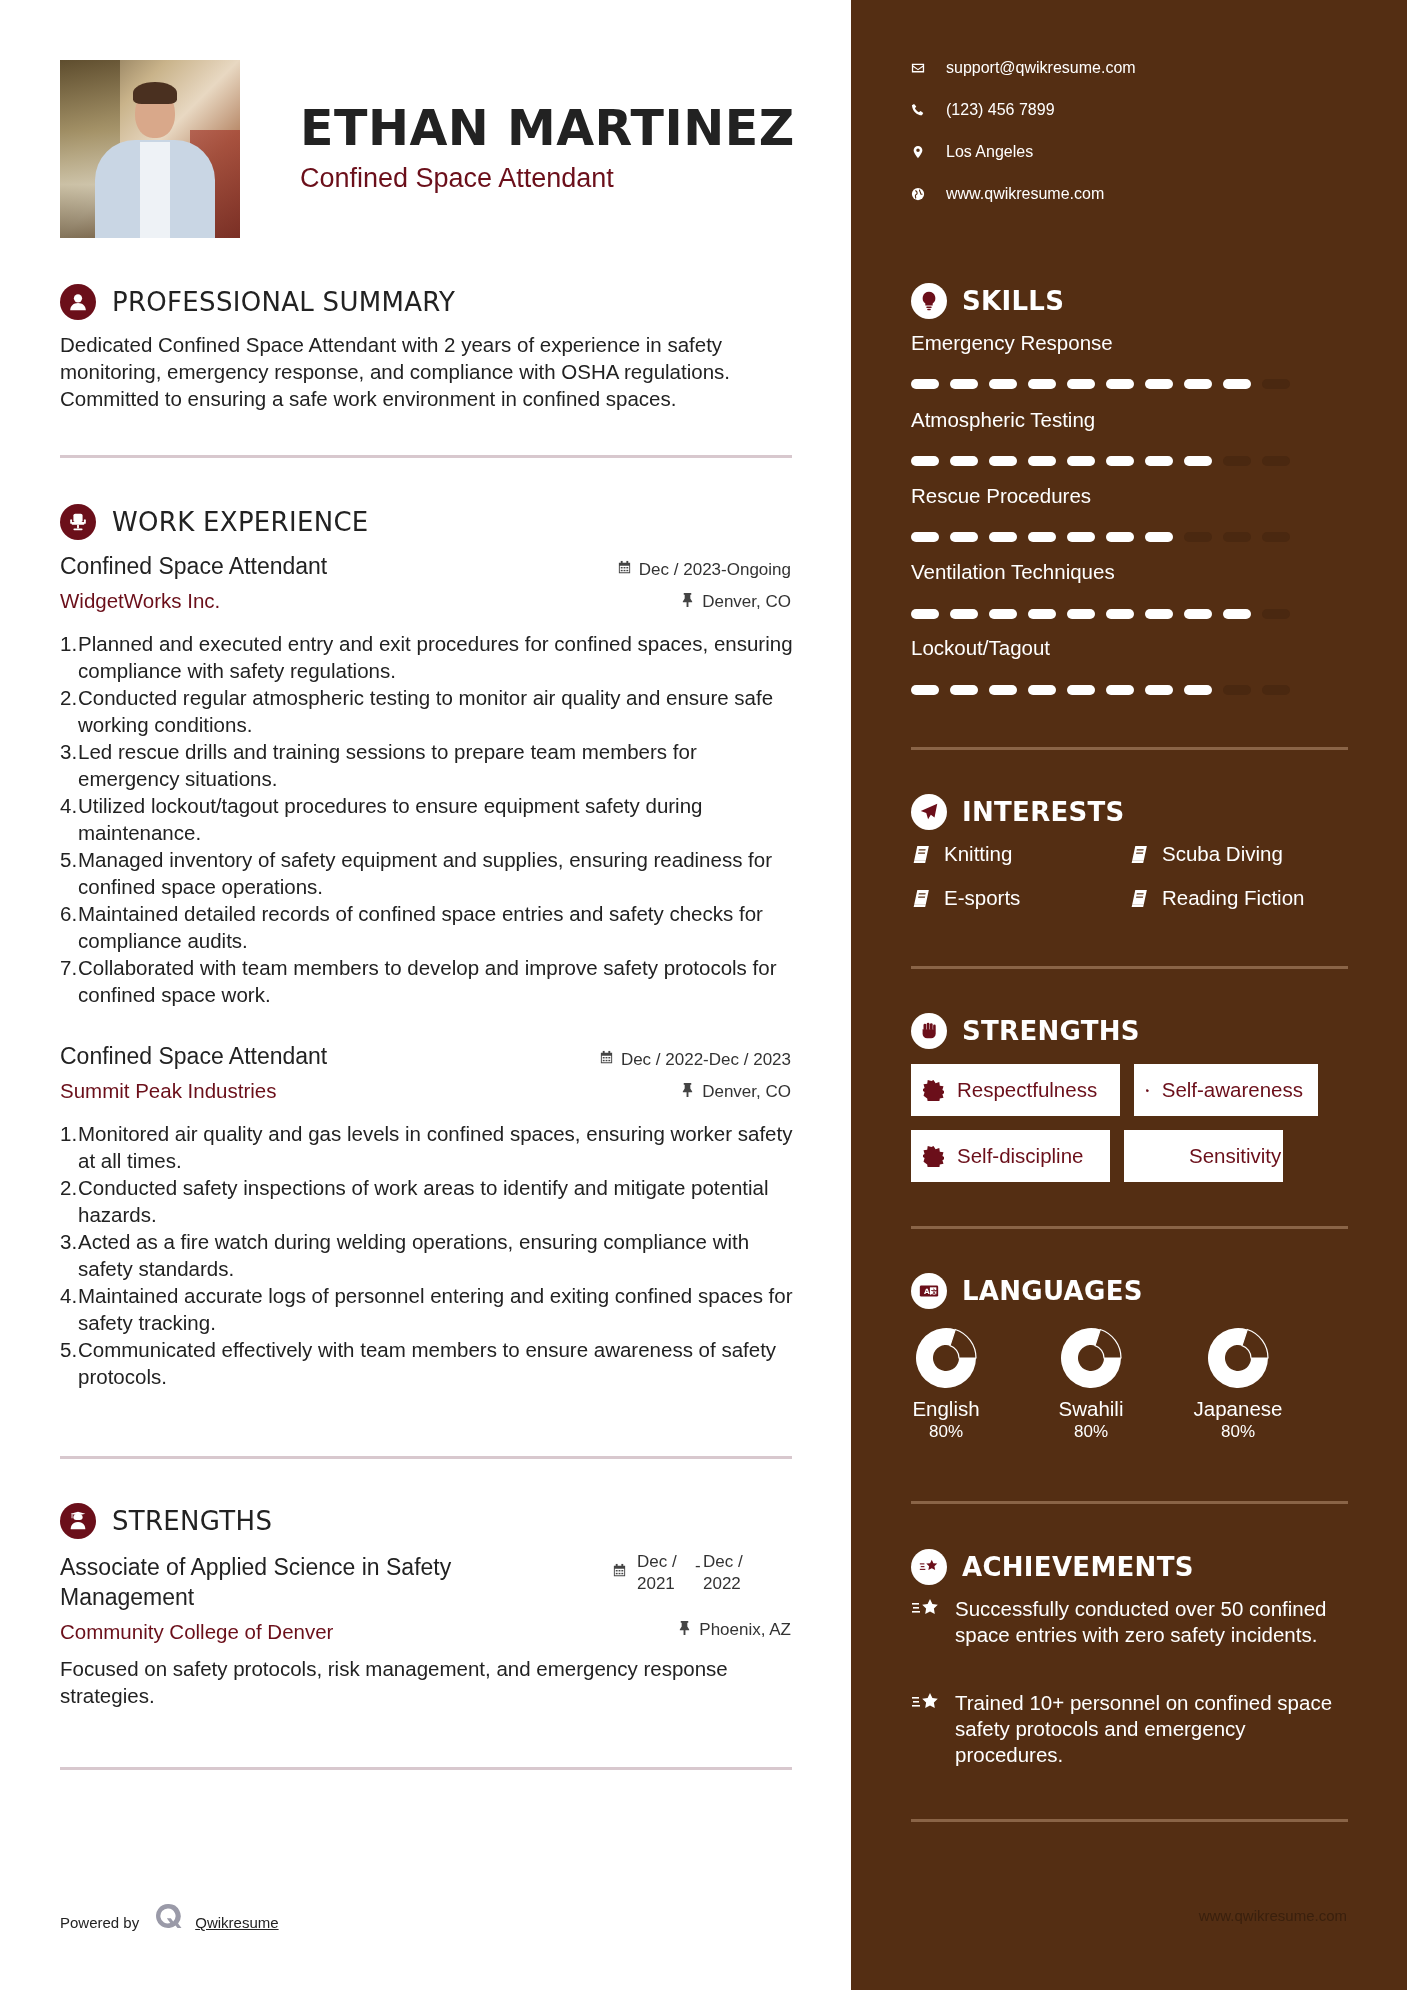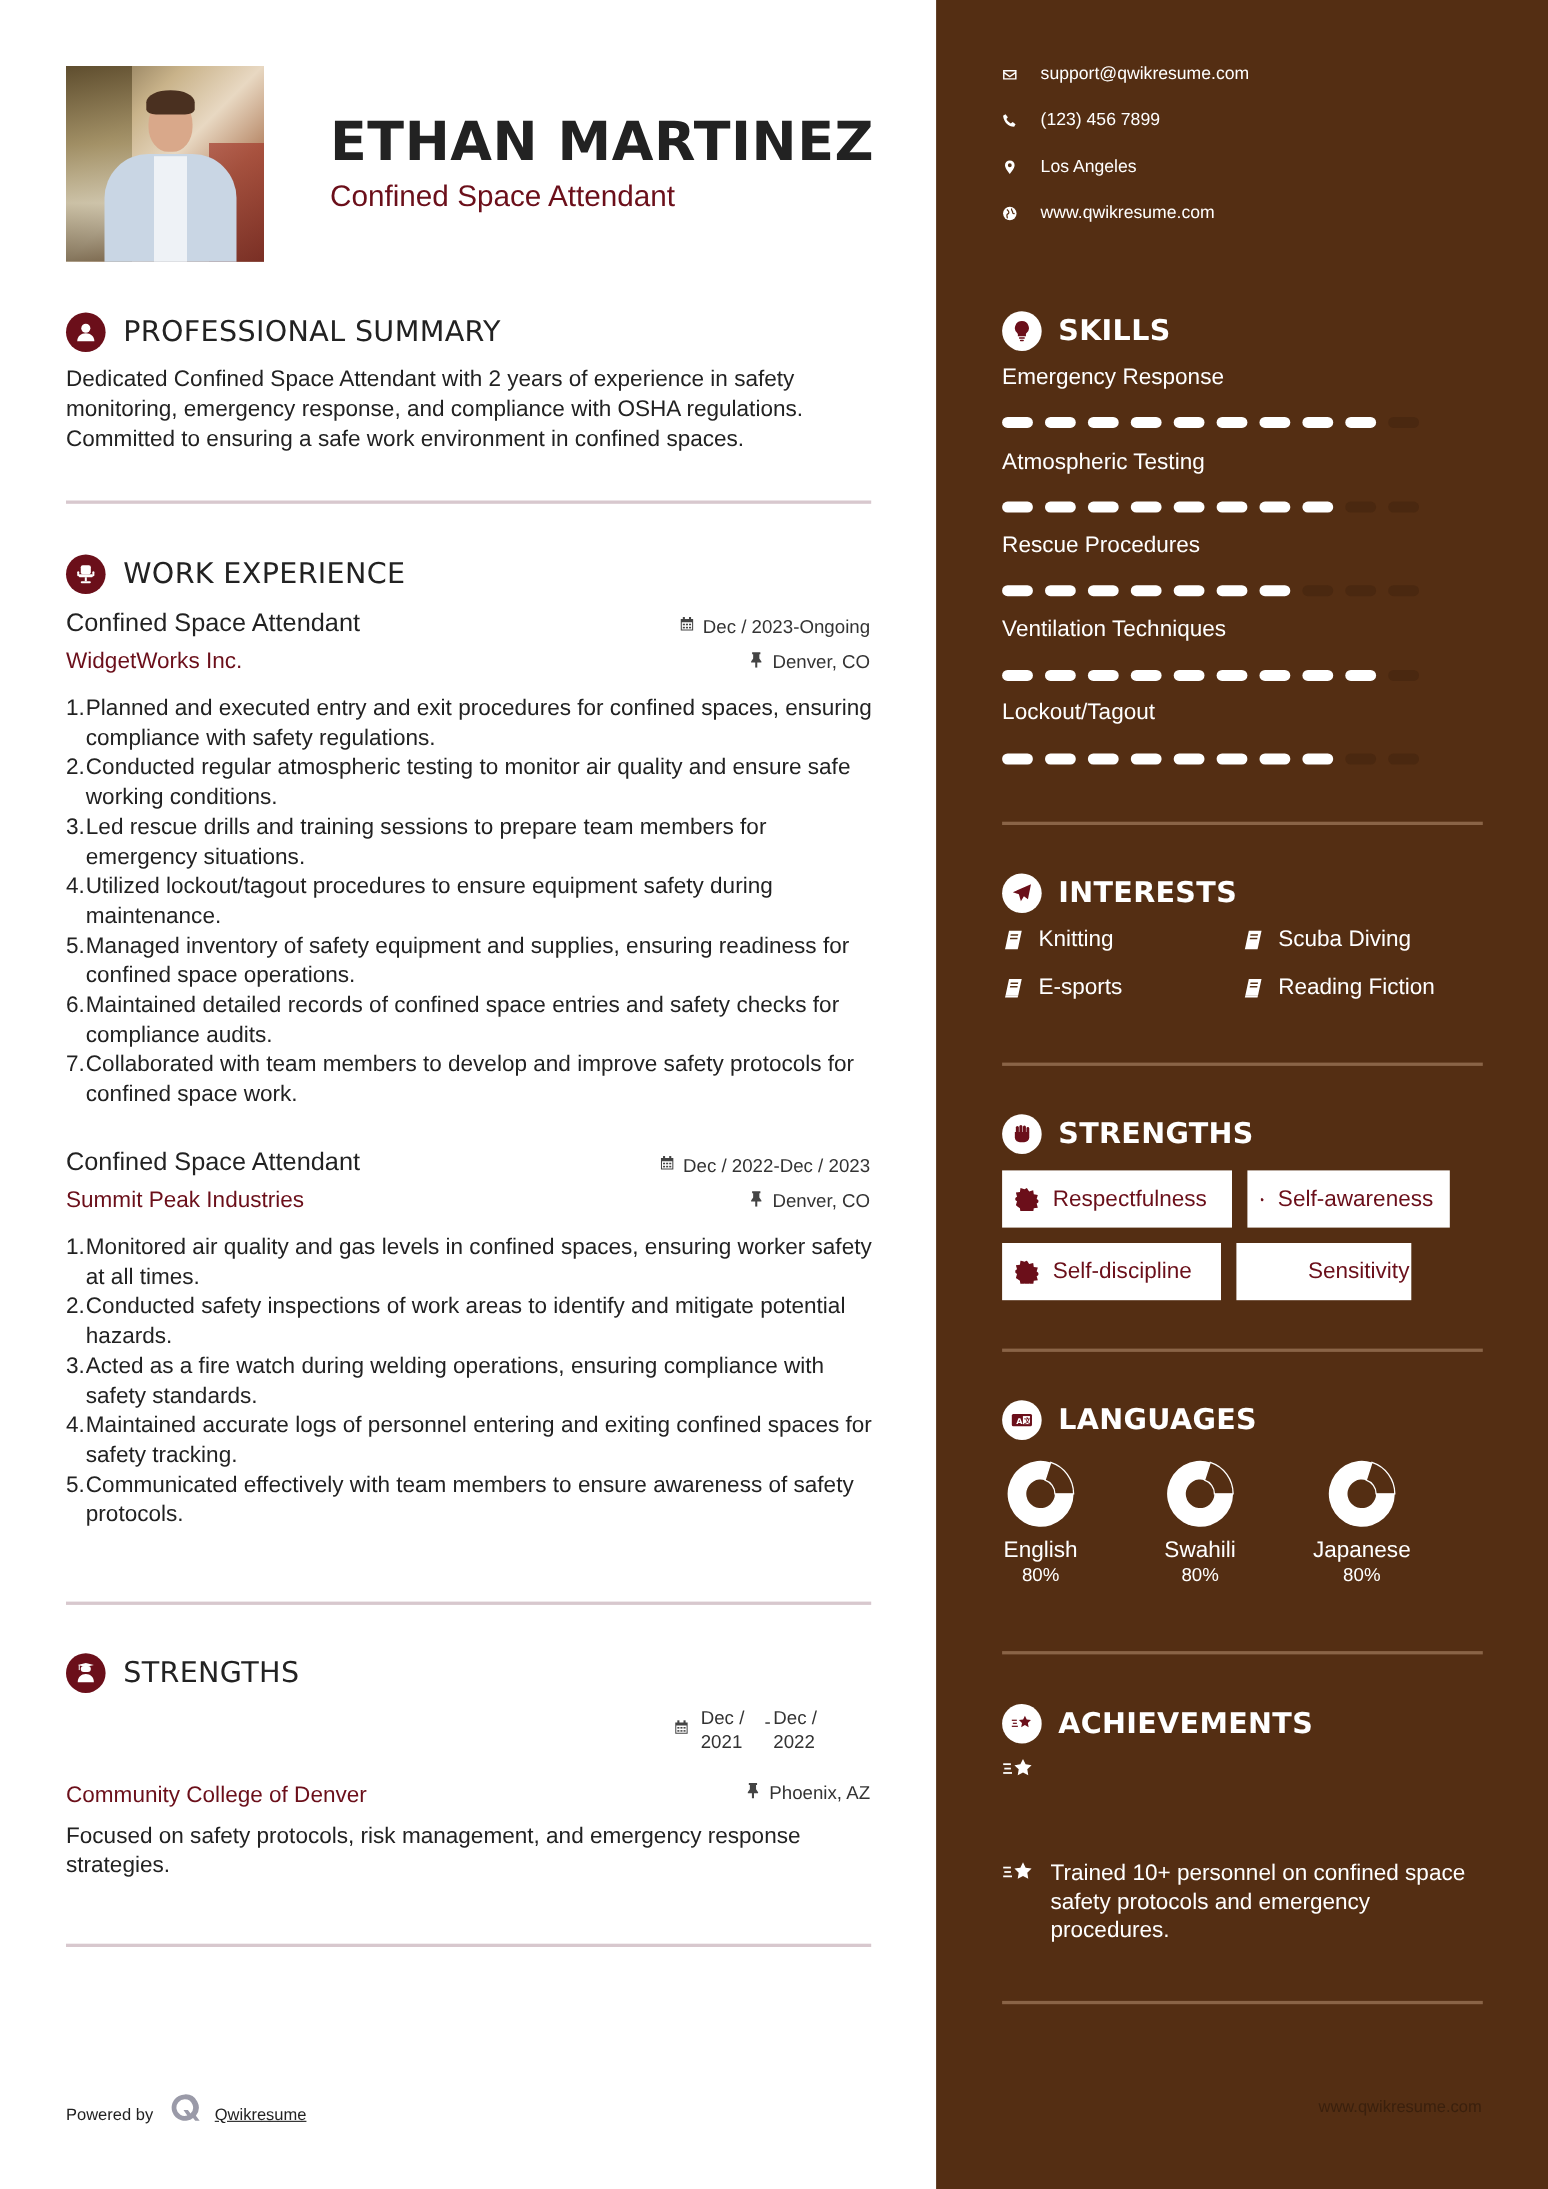--- a/index.html
+++ b/index.html
@@ -231,20 +231,21 @@
       <div class="sec-icon">
         <svg viewBox="0 0 24 24">
             <path d="M4 4l8-2 8 2-8 2z"></path>
             <rect x="7" y="5" width="10" height="6" rx="3"></rect>
             <rect x="5" y="4" width="1" height="5"></rect>
             <path d="M4 21c0-5 3.5-8 8-8s8 3 8 8z"></path>
           </svg>
       </div>
       <div class="sec-title">STRENGTHS</div>
     </div>
+    <div class="job-title" style="top:1552px; width:520px; white-space:normal; line-height:30px;">Associate of Applied Science in Safety Management</div>
     <div class="edu-dates">
       <svg viewBox="0 0 16 16">
           <path d="M2 3h12v11H2z M3 6v7h10V6z" fill-rule="evenodd"></path>
           <rect x="4" y="1" width="2" height="3"></rect>
           <rect x="10" y="1" width="2" height="3"></rect>
           <rect x="4" y="7.5" width="2" height="1.5"></rect>
           <rect x="7" y="7.5" width="2" height="1.5"></rect>
           <rect x="10" y="7.5" width="2" height="1.5"></rect>
           <rect x="4" y="10.5" width="2" height="1.5"></rect>
           <rect x="7" y="10.5" width="2" height="1.5"></rect>
@@ -523,20 +524,21 @@
       </div>
       <div class="s-title">ACHIEVEMENTS</div>
     </div>
     <div class="ach" style="top:1596px;">
       <svg viewBox="0 0 30 26">
           <path d="M19 3l2.4 4.9 5.4.8-3.9 3.8.9 5.4-4.8-2.5-4.8 2.5.9-5.4-3.9-3.8 5.4-.8z"></path>
           <rect x="1" y="7" width="7" height="1.6"></rect>
           <rect x="2" y="11" width="6" height="1.6"></rect>
           <rect x="1" y="15" width="8" height="1.6"></rect>
         </svg>
+      <span>Successfully conducted over 50 confined space entries with zero safety incidents.</span>
     </div>
     <div class="ach" style="top:1690px;">
       <svg viewBox="0 0 30 26">
           <path d="M19 3l2.4 4.9 5.4.8-3.9 3.8.9 5.4-4.8-2.5-4.8 2.5.9-5.4-3.9-3.8 5.4-.8z"></path>
           <rect x="1" y="7" width="7" height="1.6"></rect>
           <rect x="2" y="11" width="6" height="1.6"></rect>
           <rect x="1" y="15" width="8" height="1.6"></rect>
         </svg>
       <span>Trained 10+ personnel on confined space safety protocols and emergency procedures.</span>
     </div>

